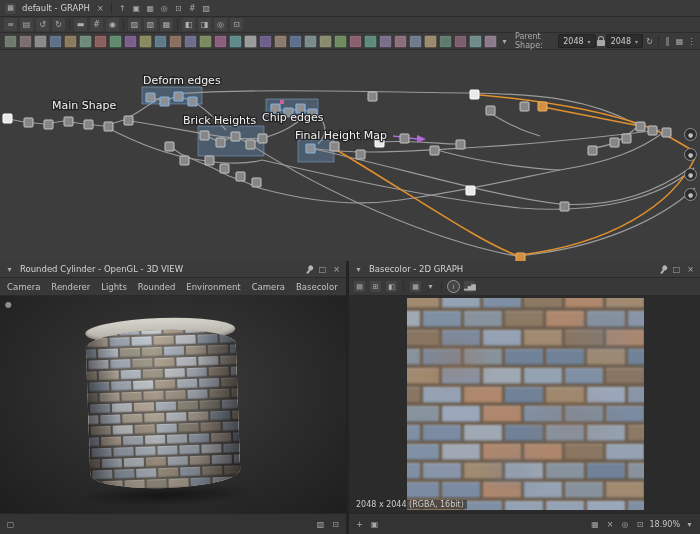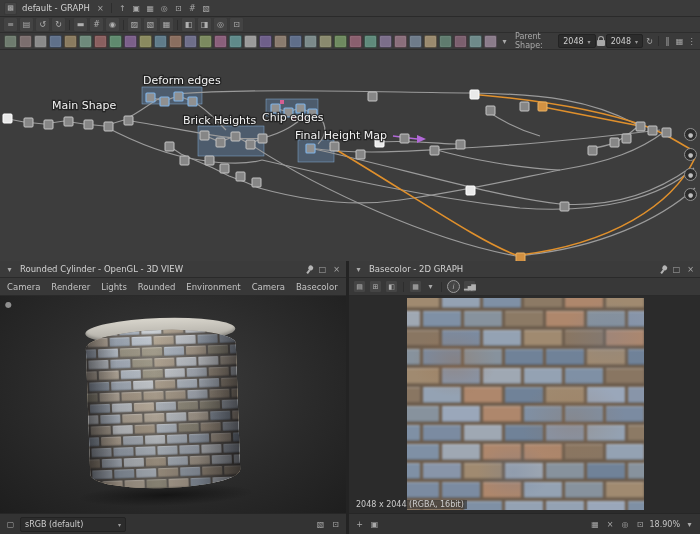--- a/index.html
+++ b/index.html
@@ -472,24 +472,20 @@
                   <div class="brick" style="width: 20px; margin-right: 2px; background: rgb(162, 144, 120);"></div>
                   <div class="brick" style="width: 20px; margin-right: 2px; background: rgb(176, 161, 139);"></div>
                 </div>
               </div>
             <div class="cyl-shade"></div>
           </div>
         </div>
       </div>
       <div class="statusbar">
         <span class="tb-ic">▢</span>
-        <span class="dd" style="width:96px;justify-content:space-between;">
-          <span>sRGB (default)</span>
-          <span class="caret">▾</span>
-        </span>
         <span class="spacer"></span>
         <span class="tb-ic">▧</span>
         <span class="tb-ic">⊡</span>
       </div>
     </div>
 
     <div class="v-div"></div>
 
     <div class="panel panel-2d">
       <div class="titlebar">

